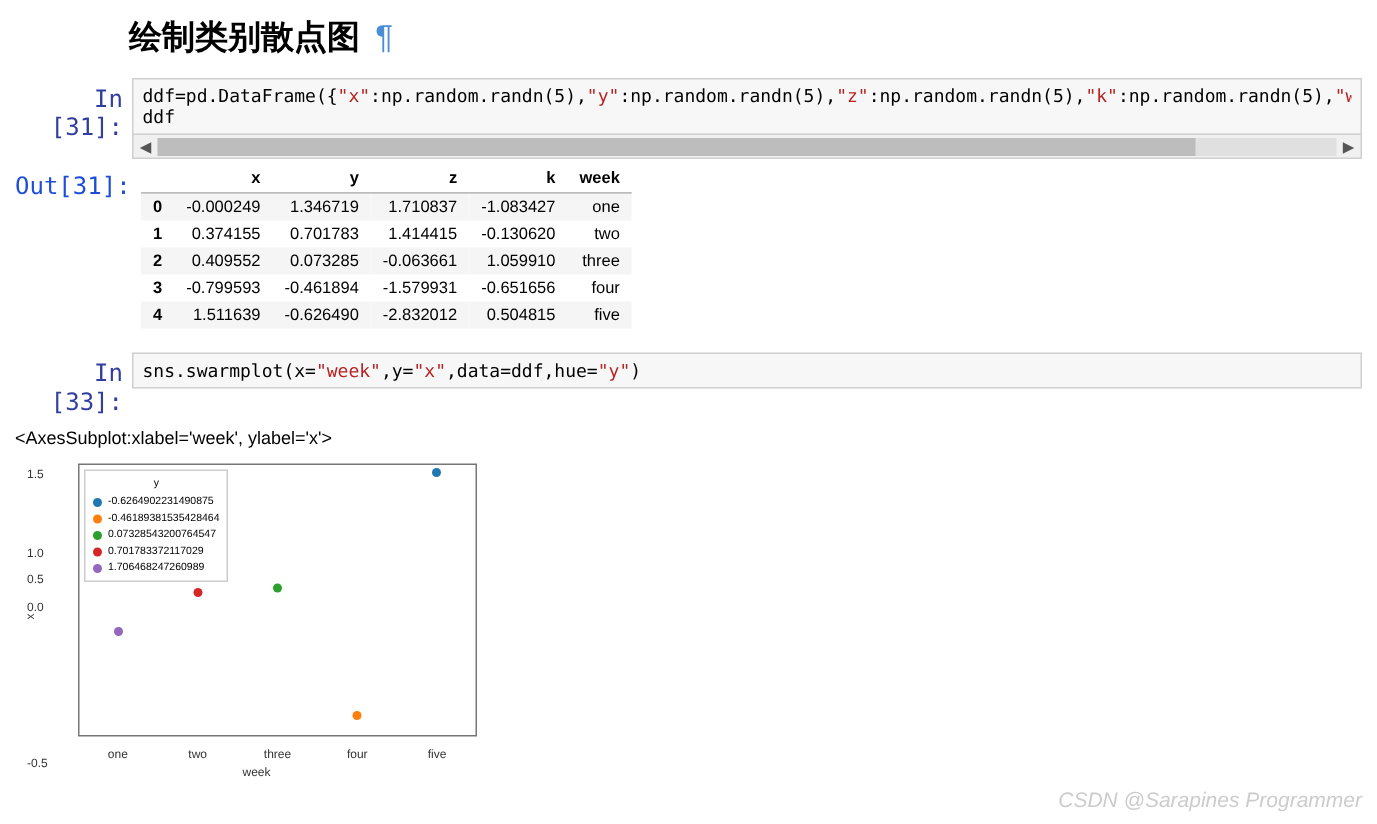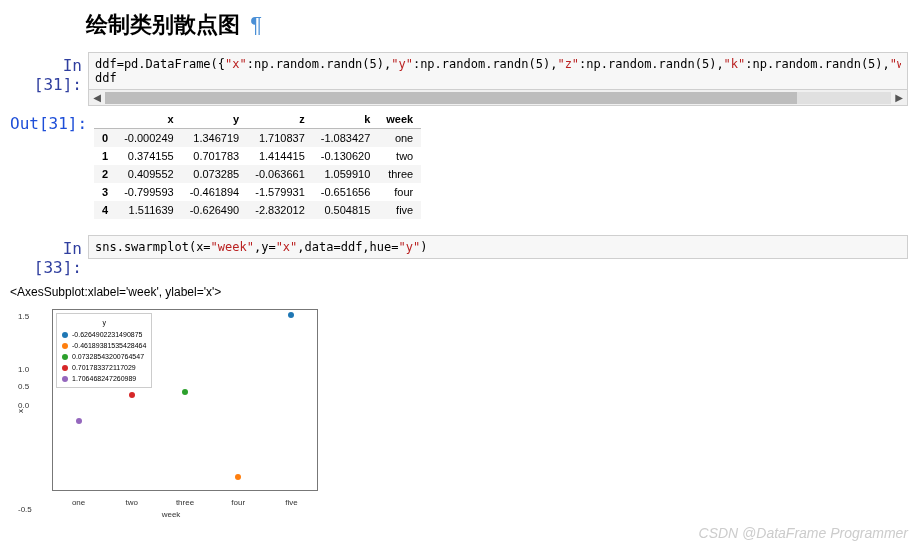--- a/index.html
+++ b/index.html
@@ -329,13 +329,13 @@
           <div class="point" style="left: 62.6px; top: 120.029px; background: rgb(148, 103, 189);"></div>
           <div class="point" style="left: 115.8px; top: 93.8092px; background: rgb(214, 39, 40);"></div>
           <div class="point" style="left: 169px; top: 91.3314px; background: rgb(44, 160, 44);"></div>
           <div class="point" style="left: 222.2px; top: 175.972px; background: rgb(255, 127, 14);"></div>
           <div class="point" style="left: 275.4px; top: 14.1853px; background: rgb(31, 119, 180);"></div>
         </div>
     </div>
   </div>
 </div>
 
-<div class="watermark">CSDN @DataFrame Programmer</div>
+<div class="watermark">CSDN @Sarapines Programmer</div>
 
 </body></html>

